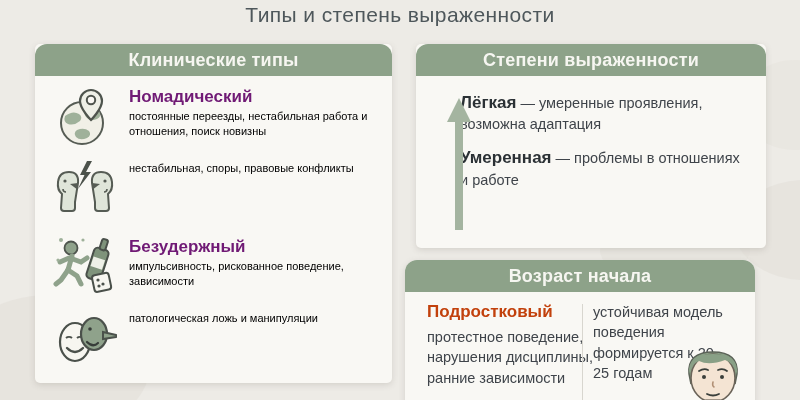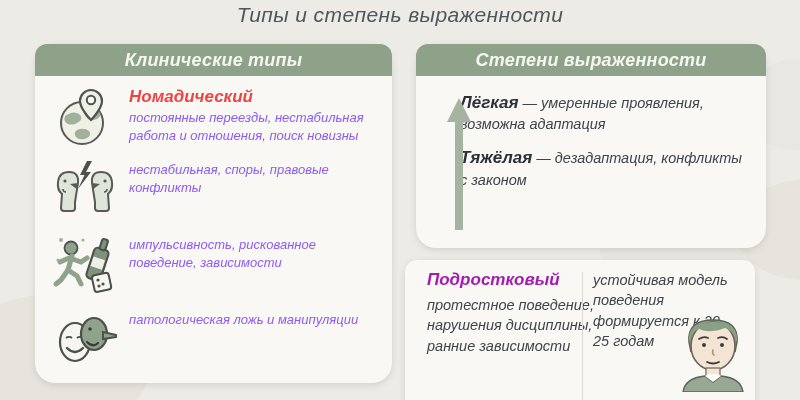--- a/index.html
+++ b/index.html
@@ -1,55 +1,55 @@
 <!DOCTYPE html>
 <html lang="ru"><head>
 <meta charset="utf-8">
 <style>
   html,body{margin:0;padding:0;}
   body{font-family:"Liberation Sans","DejaVu Sans",sans-serif;}
-  .stage{position:relative;width:800px;height:400px;background:#edebe6;overflow:hidden;font-style:italic;}
+  .stage{position:relative;width:800px;height:400px;background:#edebe6;overflow:hidden;}
   .cloud{position:absolute;background:#e3e1da;border-radius:50%;opacity:.65;}
   .cloud.c1{left:-50px;top:295px;width:200px;height:140px;}
   .cloud.c2{left:735px;top:180px;width:140px;height:100px;}
   .cloud.c3{left:600px;top:215px;width:150px;height:70px;opacity:.45;}
   .cloud.c4{left:740px;top:60px;width:110px;height:90px;opacity:.4;}
 
   .page-title{position:absolute;top:3px;left:0;width:100%;text-align:center;
     font-size:21px;font-weight:500;color:#4e575b;letter-spacing:.4px;}
 
-  .panel{position:absolute;background:#f9f8f4;border-radius:20px;
+  .panel{position:absolute;background:#f9f8f4;border-radius:5px;
     box-shadow:0 2px 6px rgba(110,105,95,.20);}
   .panel-header{height:32px;background:#8da289;border-radius:12px 12px 0 0;
     display:flex;align-items:center;justify-content:center;
     color:#f6f6f1;font-weight:bold;font-size:18px;letter-spacing:.2px;}
 
   
   .panel.clinical{left:35px;top:44px;width:357px;height:339px;}
   .c-item{display:flex;align-items:flex-start;gap:12px;padding:8px 14px 5px 18px;}
   .c-icon{flex:0 0 64px;height:62px;}
   .c-text{padding-top:2px;}
-  .c-title{font-size:17px;font-weight:bold;color:#ef4444;line-height:1.25;margin-bottom:2px;}
-  .c-desc{font-size:13px;color:#8b5cf6;line-height:1.36;max-width:248px;}
+  .c-title{font-size:17px;font-weight:bold;color:#701a75;line-height:1.25;margin-bottom:2px;}
+  .c-desc{font-size:11px;color:#000000;line-height:1.36;max-width:248px;}
 
   
   .panel.severity{left:416px;top:44px;width:350px;height:204px;}
   .sev-body{position:relative;height:172px;}
   .sev-arrow{position:absolute;left:30px;top:22px;}
   .sev-list{padding:15px 18px 0 44px;}
   .sev-item{margin-bottom:12px;font-size:14.5px;color:#3f444a;line-height:1.38;}
   .sev-item b{font-size:17px;color:#2b3135;}
 
   
   .panel.onset{left:405px;top:260px;width:350px;height:150px;border-radius:12px 12px 0 0;}
   .onset-body{position:relative;height:118px;}
   .onset-col{position:absolute;top:10px;}
   .onset-col.teen{left:22px;width:168px;}
   .onset-col.adult{left:188px;width:150px;}
-  .o-title{font-size:17px;font-weight:bold;color:#a21caf;margin-bottom:5px;}
+  .o-title{font-size:17px;font-weight:bold;color:#c2410c;margin-bottom:5px;}
   .o-desc{font-size:14.5px;color:#3f444a;line-height:1.4;}
   .onset-col.adult .o-desc{max-width:135px;}
   .onset-divider{position:absolute;left:177px;top:12px;width:1px;height:160px;background:#d8d6cf;}
   .man-figure{position:absolute;right:4px;top:52px;}
 </style>
 </head>
 <body>
 
 <div class="stage">
 
@@ -118,20 +118,21 @@
             <path d="M16 24 L7 28"></path>
             <path d="M15 36 L24 42 L28 50"></path>
             <path d="M15 36 L8 46 L3 50"></path>
           </g>
           <circle cx="8" cy="6" r="2" fill="#9fb19a"></circle>
           <circle cx="30" cy="6" r="1.6" fill="#9fb19a"></circle>
           <circle cx="5" cy="26" r="1.6" fill="#9fb19a"></circle>
         </svg>
       </span>
       <span class="c-text">
+        <div class="c-title">Безудержный</div>
         <div class="c-desc">импульсивность, рискованное поведение, зависимости</div>
       </span>
     </div>
 
     <div class="c-item">
       <span class="c-icon">
         <svg width="64" height="62" viewBox="0 0 64 56">
           <ellipse cx="22" cy="30" rx="15" ry="19" fill="#f7f6f0" stroke="#4b514b" stroke-width="2.2"></ellipse>
           <path d="M13 26 a4 3 0 0 1 6 0" fill="none" stroke="#4b514b" stroke-width="2"></path>
           <path d="M24 26 a4 3 0 0 1 6 0" fill="none" stroke="#4b514b" stroke-width="2"></path>
@@ -158,28 +159,29 @@
           <polygon points="13,0 25,24 1,24" fill="#a4b4a0"></polygon>
           <rect x="9" y="22" width="8" height="110" fill="#a4b4a0"></rect>
         </svg>
       </span>
       <div class="sev-list">
         <div class="sev-item">
           <b>Лёгкая</b>
           <span>— умеренные проявления, возможна адаптация</span>
         </div>
         <div class="sev-item">
-          <b>Тяжёлая</b>
-          <span>— дезадаптация, конфликты с законом</span>
+          <b>Умеренная</b>
+          <span>— проблемы в отношениях и работе</span>
         </div>
       </div>
     </div>
   </div>
 
   <div class="panel onset">
+    <div class="panel-header">Возраст начала</div>
     <div class="onset-body">
       <div class="onset-col teen">
         <div class="o-title">Подростковый</div>
         <div class="o-desc">протестное поведение, нарушения дисциплины, ранние зависимости</div>
       </div>
       <div class="onset-divider"></div>
       <div class="onset-col adult">
         <div class="o-desc">устойчивая модель поведения формируется к 20–25 годам</div>
       </div>
       <span class="man-figure">

